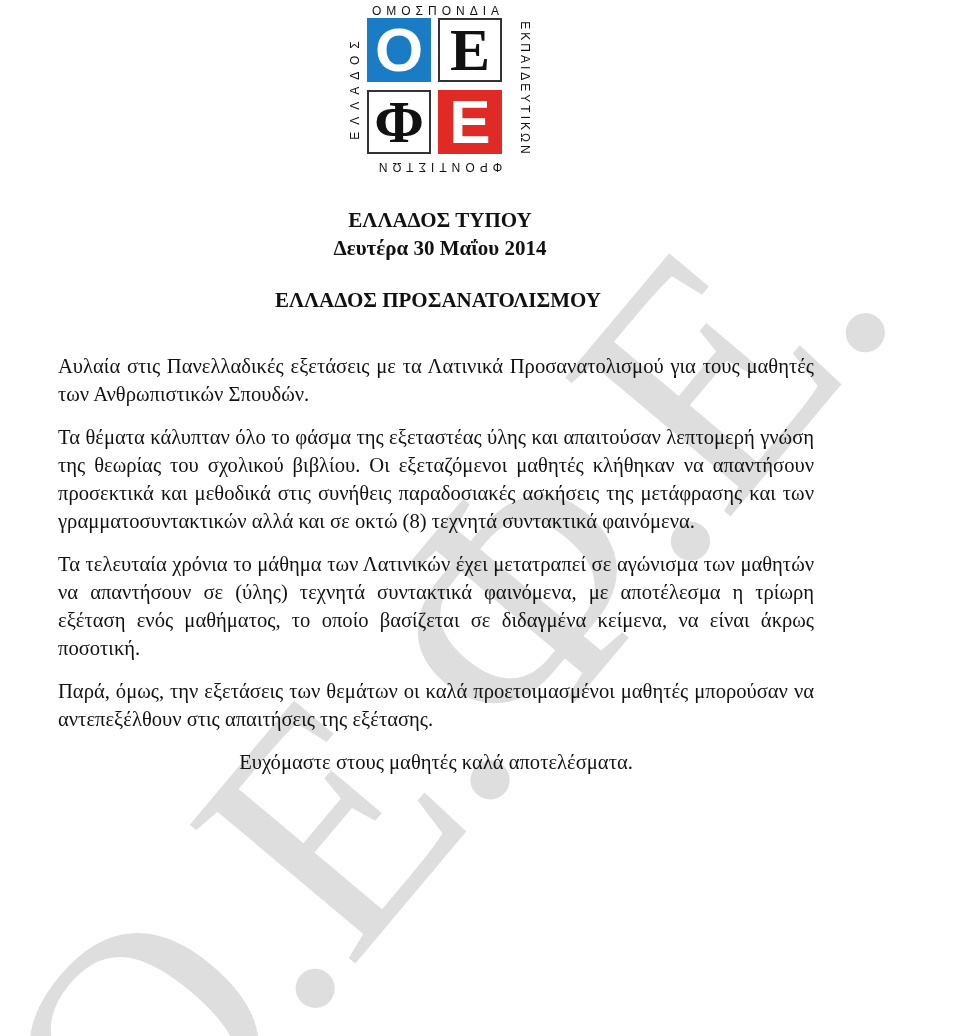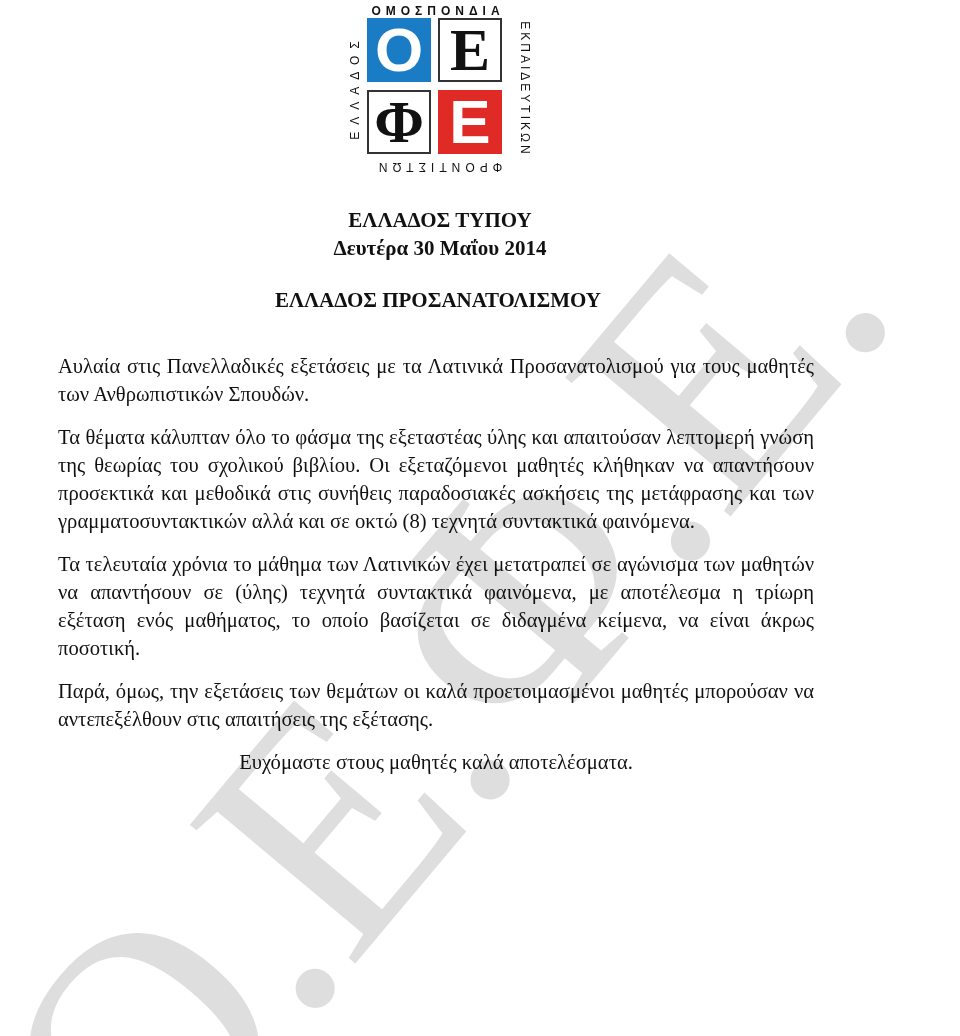--- a/index.html
+++ b/index.html
@@ -49,21 +49,20 @@
     .logo-top {
       position: absolute;
       left: 28px;
       top: 4px;
       width: 140px;
       text-align: center;
       font-family: "Liberation Sans", "DejaVu Sans", sans-serif;
       font-size: 12px;
       letter-spacing: 5px;
       color: #111;
-      font-weight: bold;
     }
     .logo-bottom {
       position: absolute;
       left: 28px;
       top: 160px;
       width: 140px;
       text-align: center;
       font-family: "Liberation Sans", "DejaVu Sans", sans-serif;
       font-size: 12px;
       letter-spacing: 5px;

